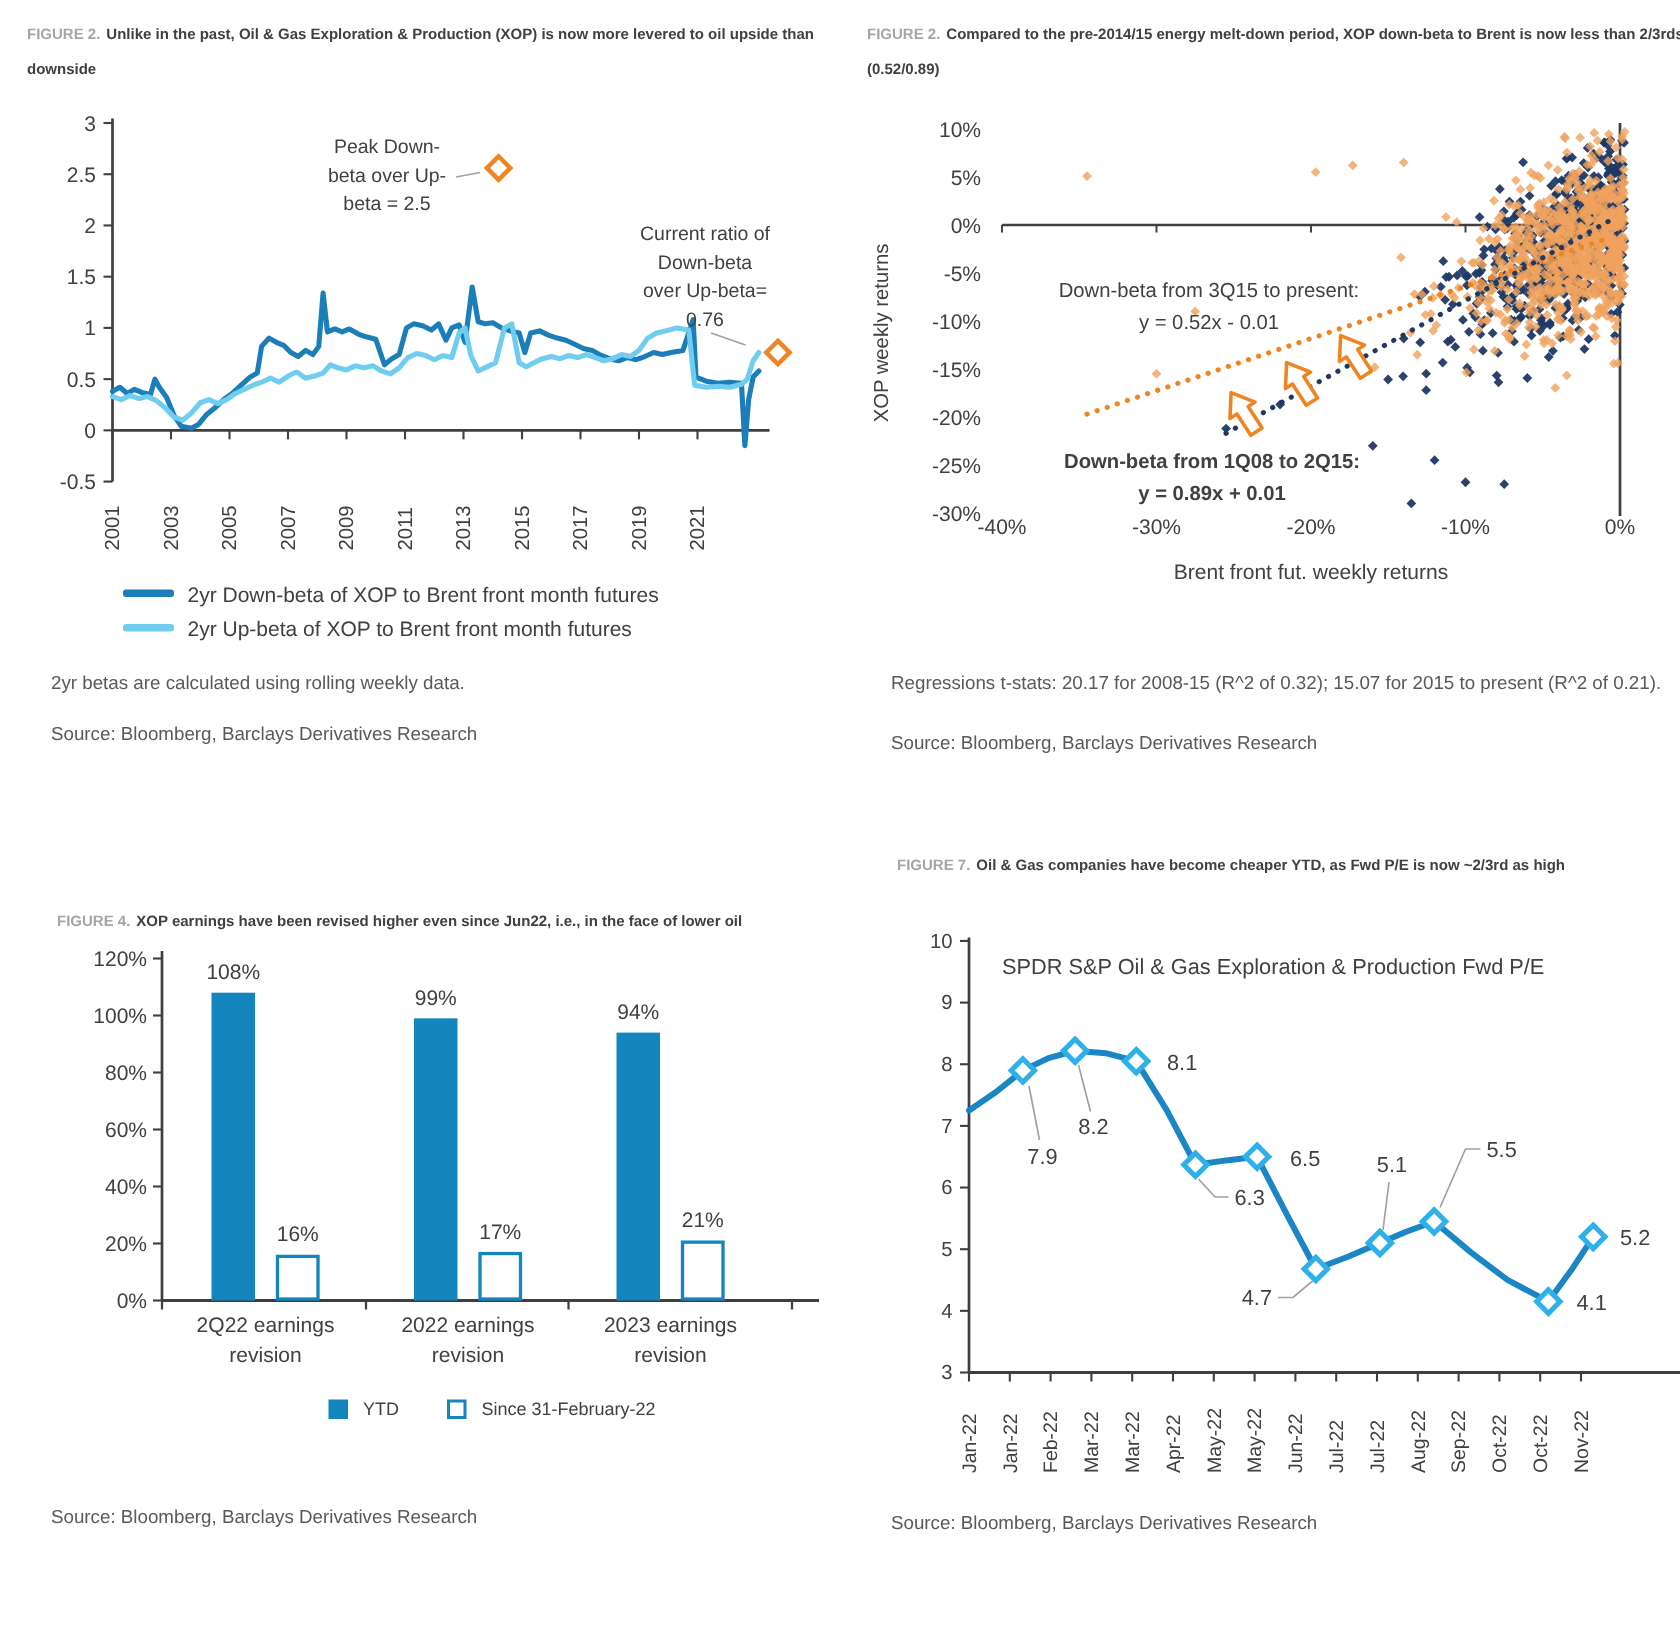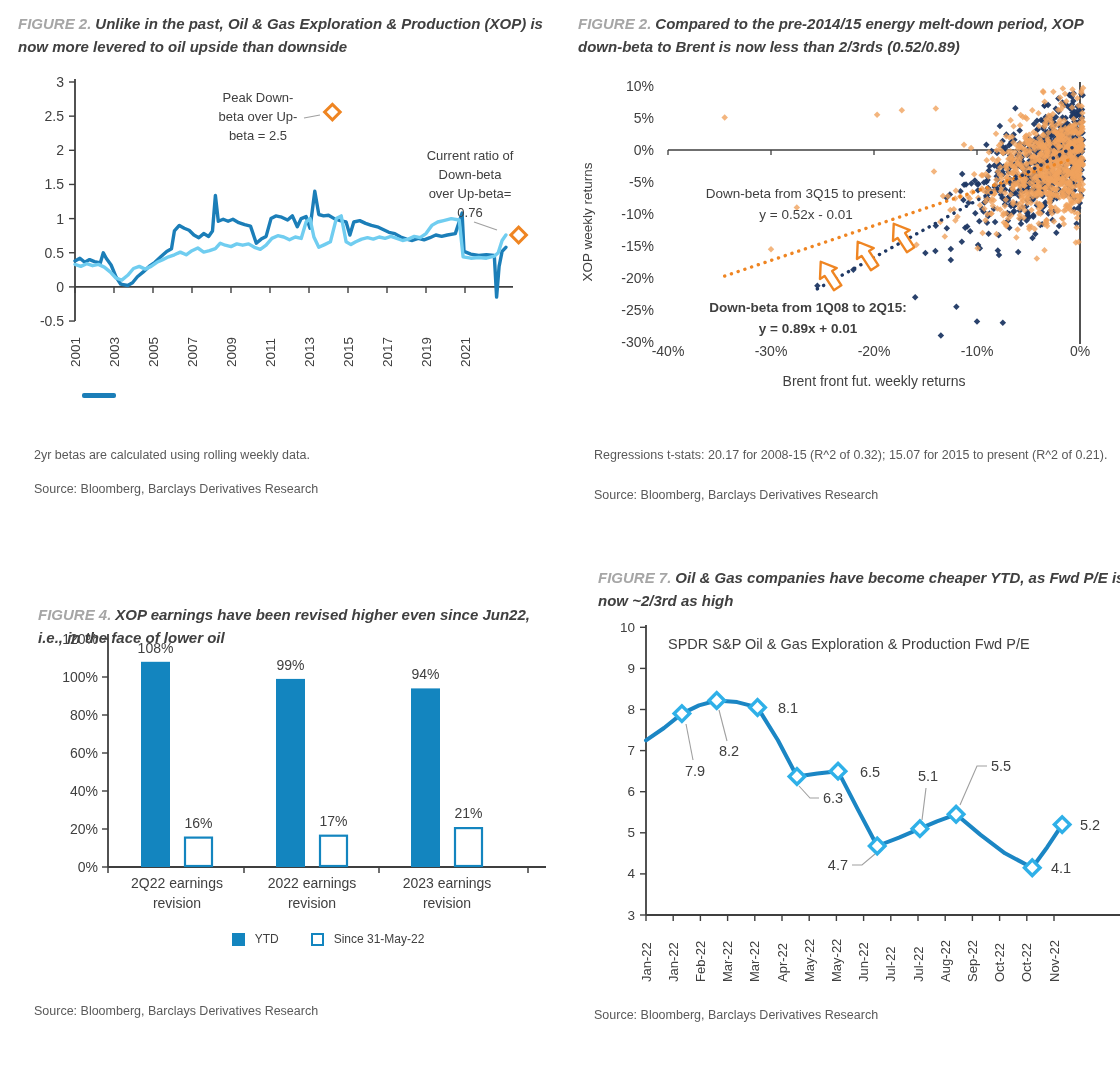--- a/index.html
+++ b/index.html
@@ -1,19 +1,19 @@
 <!DOCTYPE html>
 <html><head>
 <meta charset="utf-8">
 <style>
   html,body{margin:0;padding:0;}
   body{width:1120px;height:1084px;overflow:hidden;background:#ffffff;
        font-family:"Liberation Sans",sans-serif;position:relative;color:#404040;}
   .fig{position:absolute;}
-  .ftitle{font-size:15px;line-height:23px;margin:0;color:#404040;font-weight:bold;font-style:italic;}
+  .ftitle{font-size:10px;line-height:23px;margin:0;color:#404040;font-weight:bold;}
   .flabel{color:#a6a6a6;font-weight:bold;margin-right:4px;}
   .chartbox{position:absolute;left:0;}
   .note{font-size:12.5px;color:#595959;margin:16px;line-height:19px;position:absolute;}
   svg{overflow:visible;display:block;}
   svg text{font-family:"Liberation Sans",sans-serif;fill:#404040;}
   .f2legend{position:absolute;top:372px;left:64px;}
   .lrow{display:flex;align-items:center;height:23px;}
   .lline{display:inline-block;width:34px;height:5px;border-radius:2px;margin-right:9px;}
   .lrow span.ltext{font-size:14px;color:#404040;}
   .f4legend{position:absolute;top:366px;left:90px;width:440px;display:flex;
@@ -79,20 +79,25 @@
         <rect x="-5.5" y="-5.5" width="11" height="11" fill="#fff" stroke="#ef8522" stroke-width="3" transform="translate(500.625,162.99200000000002) rotate(45)"></rect>
         <text x="452" y="88" text-anchor="middle" font-size="13" fill="#ef8522">Current ratio of</text>
         <text x="452" y="107" text-anchor="middle" font-size="13" fill="#ef8522">Down-beta</text>
         <text x="452" y="126" text-anchor="middle" font-size="13" fill="#ef8522">over Up-beta=</text>
         <text x="452" y="145" text-anchor="middle" font-size="13" fill="#ef8522">0.76</text>
       </svg>
   </div>
   <div class="f2legend">
     <div class="lrow">
       <span class="lline" style="background: rgb(27, 126, 184);"></span>
+      <span class="ltext">2yr Down-beta of XOP to Brent front month futures</span>
+    </div>
+    <div class="lrow">
+      <span class="lline" style="background: rgb(112, 205, 240);"></span>
+      <span class="ltext">2yr Up-beta of XOP to Brent front month futures</span>
     </div>
   </div>
   <p class="note" style="top:418px;">2yr betas are calculated using rolling weekly data.</p>
   <p class="note" style="top:452px;">Source: Bloomberg, Barclays Derivatives Research</p>
 </section>
 
 <section class="fig" id="fig3" style="left:578px;top:12px;width:562px;height:500px;">
   <h3 class="ftitle" style="width:548px;"><span class="flabel">FIGURE 2.</span><span>Compared to the pre-2014/15 energy melt-down period, XOP down-beta to Brent is now less than 2/3rds (0.52/0.89)</span></h3>
   <div class="chartbox" style="top:60px;">
     <svg width="560" height="330">
@@ -1633,21 +1638,21 @@
         <text x="407.5" y="61.400000000000006" text-anchor="middle" font-size="14">94%</text>
         <text x="450.5" y="200.1" text-anchor="middle" font-size="14">21%</text>
         <text x="429" y="270" text-anchor="middle" font-size="14">2023 earnings</text>
         <text x="429" y="290" text-anchor="middle" font-size="14">revision</text>
       </svg>
   </div>
   <div class="f4legend">
     <span class="sw-fill" style="background: rgb(19, 133, 191);"></span>
     <span>YTD</span>
     <span class="sw-hollow" style="border-color: rgb(19, 133, 191);"></span>
-    <span>Since 31-May-22</span>
+    <span>Since 31-February-22</span>
   </div>
   <p class="note" style="top:420px;">Source: Bloomberg, Barclays Derivatives Research</p>
 </section>
 
 <section class="fig" id="fig5" style="left:578px;top:566px;width:562px;height:470px;">
   <h3 class="ftitle" style="margin-left:20px;width:548px;"><span class="flabel">FIGURE 7.</span><span>Oil &amp; Gas companies have become cheaper YTD, as Fwd P/E is now ~2/3rd as high</span></h3>
   <div class="chartbox" style="top:52px;">
     <svg width="560" height="368">
         <line x1="68" y1="7" x2="68" y2="297" stroke="#3f3f3f" stroke-width="1.8"></line>
         <line x1="68" y1="297" x2="545" y2="297" stroke="#3f3f3f" stroke-width="2"></line>

